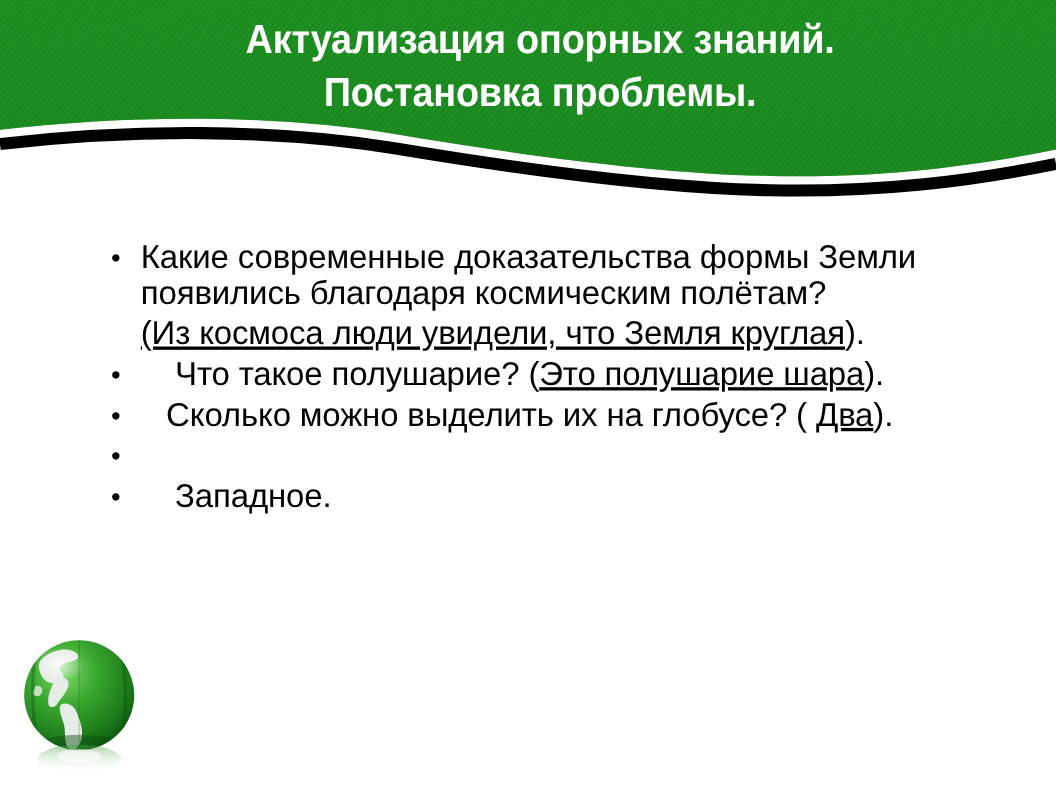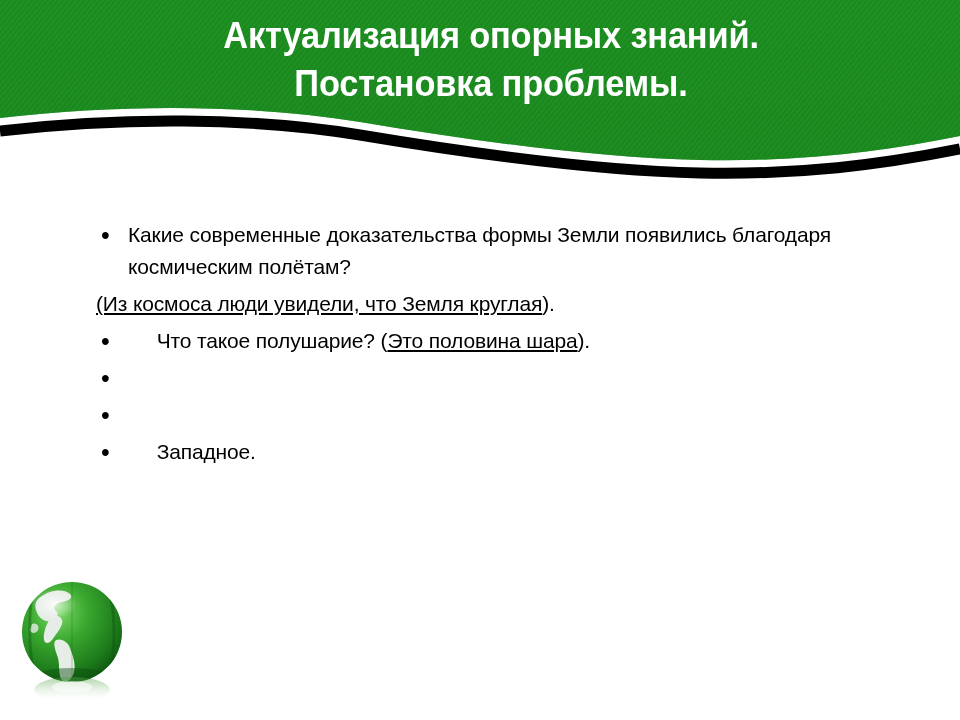--- a/index.html
+++ b/index.html
@@ -75,27 +75,28 @@
     min-width: 32px;
     font-size: 25px;
     line-height: 32px;
     color: #000000;
     text-align: left;
     padding-left: 5px;
     box-sizing: border-box;
   }
   .bullet-text {
     font-family: "Liberation Sans", sans-serif;
-    font-size: 21px;
+    font-size: 30px;
     line-height: 32px;
     color: #000000;
     letter-spacing: -0.15px;
     white-space: pre-wrap;
   }
   .nobullet {
+    margin-left: 32px;
     margin-bottom: 5px;
   }
   .nobullet .bullet-text {
     display: block;
   }
   .u {
     text-decoration: underline;
     text-underline-offset: 2px;
   }
   .sp-before { white-space: pre; margin-left: 23px; }
@@ -161,25 +162,26 @@
       <span class="bullet-mark">•</span>
       <span class="bullet-text"><span>Какие современные доказательства формы Земли появились благодаря космическим полётам?</span></span>
     </div>
 
     <div class="nobullet">
       <span class="bullet-text"><span class="u">(Из космоса люди увидели, что Земля круглая</span><span>).</span></span>
     </div>
 
     <div class="bullet-row">
       <span class="bullet-mark">•</span>
-      <span class="bullet-text"><span class="sp-before"> Что такое полушарие? (</span><span class="u">Это половина шара</span><span>).</span></span>
-    </div>
-
-    <div class="bullet-row">
-      <span class="bullet-mark">•</span>
+      <span class="bullet-text"><span class="sp-before"> Что такое полушарие? (</span><span class="u">Это полушарие шара</span><span>).</span></span>
+    </div>
+
+    <div class="bullet-row">
+      <span class="bullet-mark">•</span>
+      <span class="bullet-text"><span class="sp-before">Сколько можно выделить их на глобусе? ( </span><span class="u">Два</span><span>).</span></span>
     </div>
 
     <div class="bullet-row">
       <span class="bullet-mark">•</span>
     </div>
 
     <div class="bullet-row">
       <span class="bullet-mark">•</span>
       <span class="bullet-text"><span class="sp-before"> Западное.</span></span>
     </div>

